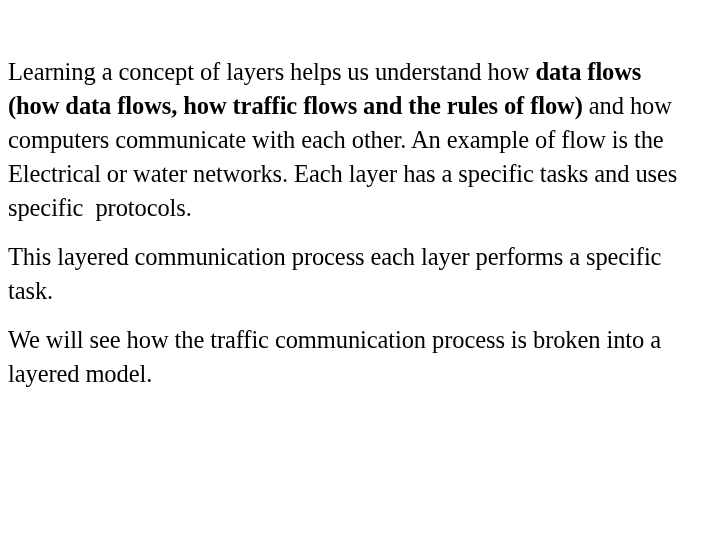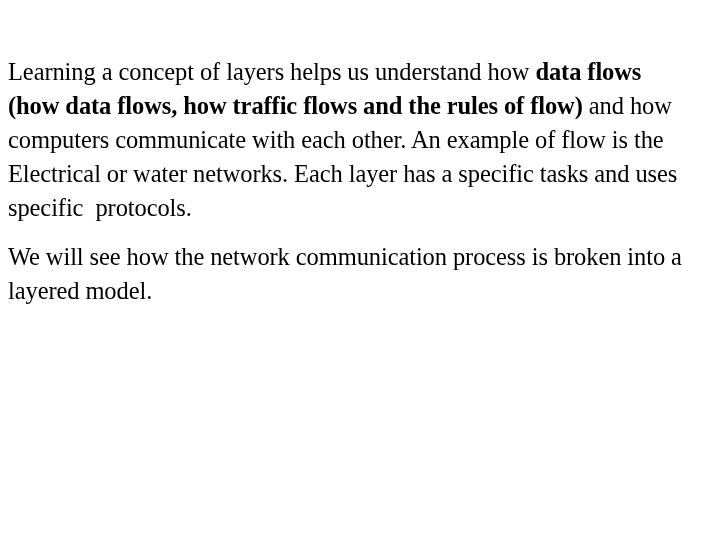--- a/index.html
+++ b/index.html
@@ -45,15 +45,16 @@
   .run.bold {
     font-weight: bold;
   }
 </style>
 </head>
 <body>
 
 <div id="slide" style="background: rgb(255, 255, 255);">
   <div id="body-text" style="color: rgb(0, 0, 0);">
       <p class="para"><span class="run">Learning a concept of layers helps us understand how </span><span class="run bold">data flows (how data flows, how traffic flows and the rules of flow)</span><span class="run"> and how computers communicate with each other. An example of flow is the Electrical or water networks. Each layer has a specific tasks and uses specific  protocols.</span></p>
-      <p class="para"><span class="run">We will see how the network communication process is broken into a layered model.</span></p>
+      <p class="para"><span class="run">This layered communication process each layer performs a specific task.</span></p>
+      <p class="para"><span class="run">We will see how the traffic communication process is broken into a layered model.</span></p>
     </div>
 </div>
 
 </body></html>

